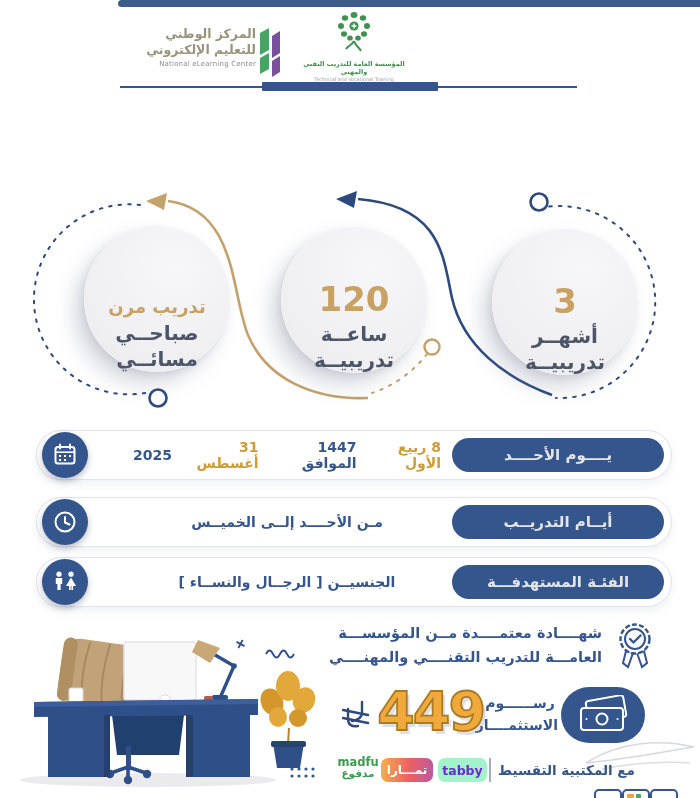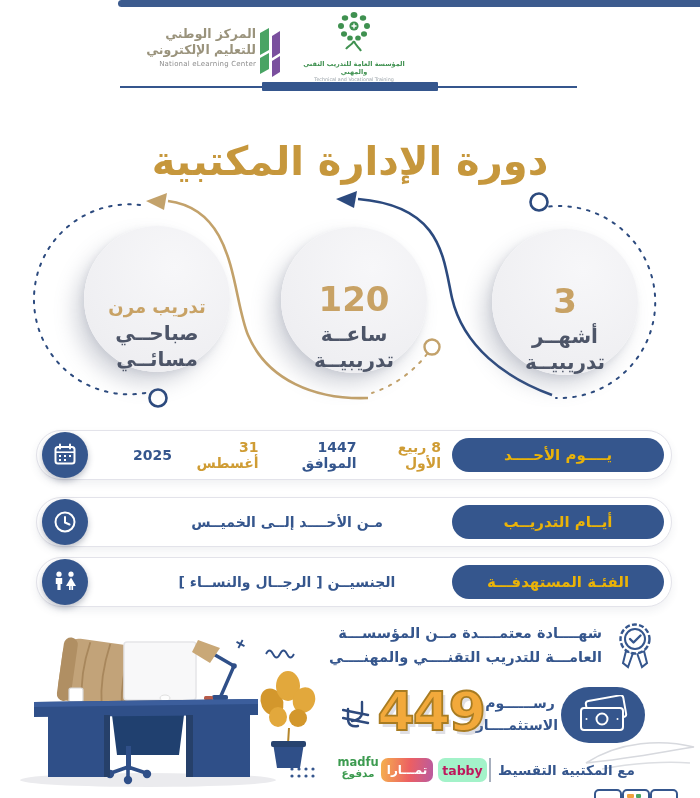--- a/index.html
+++ b/index.html
@@ -41,21 +41,21 @@
   .stat .line{color:#4d5568;font-size:20px;font-weight:bold;line-height:1.3;}
   .stat-months{left:492px;top:229px;}
   .stat-hours{left:281px;top:227px;}
   .stat-mode{left:84px;top:226px;}
 
   
   .inforow{position:absolute;left:36px;width:634px;height:48px;background:#fff;
            border:1px solid #e3e3ea;border-radius:26px;box-shadow:0 4px 8px rgba(40,50,80,.07);}
   .row-date{top:430px;} .row-days{top:497px;} .row-aud{top:557px;}
   .row-label{position:absolute;right:7px;top:7px;height:34px;width:212px;background:#35568d;border-radius:18px;
-             color:#eab308;font-weight:bold;font-size:15px;display:flex;align-items:center;justify-content:center;}
+             color:#e5e5e5;font-weight:bold;font-size:15px;display:flex;align-items:center;justify-content:center;}
   .row-icon{position:absolute;left:5px;top:1px;width:46px;height:46px;border-radius:50%;background:#35568d;
             display:flex;align-items:center;justify-content:center;box-shadow:0 3px 6px rgba(30,40,70,.3);}
   .row-value{position:absolute;left:96px;right:230px;top:0;height:48px;display:flex;align-items:center;justify-content:center;
              gap:5px;color:#35568d;font-weight:bold;font-size:14px;}
   .row-value .gold{color:#cf9c34;}
 
   
   .cert{position:absolute;top:620px;right:42px;display:flex;align-items:center;gap:10px;}
   .cert-text{text-align:right;color:#35568d;font-weight:bold;font-size:14.5px;line-height:1.65;}
 
@@ -67,21 +67,21 @@
   .fees-amount{position:absolute;left:370px;top:680px;width:114px;text-align:right;font-size:54px;font-weight:bold;
                color:#f2a93b;-webkit-text-stroke:1.8px #a87c22;letter-spacing:-2px;
                text-shadow:3px 4px 0 rgba(150,150,165,.30);}
   .riyal{position:absolute;left:342px;top:700px;}
 
   
   .pay-text{position:absolute;left:498px;top:762px;color:#35568d;font-weight:bold;font-size:13.5px;white-space:nowrap;}
   .pay-divider{position:absolute;left:489px;top:758px;width:2px;height:24px;background:#a6aebd;}
   .pill{position:absolute;top:758px;height:24px;border-radius:7px;display:flex;align-items:center;justify-content:center;
         font-weight:bold;}
-  .tabby{left:438px;width:49px;background:#a3f2c9;color:#be185d;font-size:12.5px;}
+  .tabby{left:438px;width:49px;background:#a3f2c9;color:#6d28d9;font-size:12.5px;}
   .tamara{left:381px;width:52px;background:linear-gradient(95deg,#f5b04e 0%,#ec5f63 55%,#b95ba0 100%);
           color:#fff;font-size:12px;}
   .madfu{position:absolute;left:336px;top:756px;width:44px;text-align:center;color:#3d9b50;font-weight:bold;line-height:1.05;}
   .madfu-en{font-size:11.5px;} .madfu-ar{font-size:10.5px;}
   .dots-grid{position:absolute;left:289px;top:766px;}
   .swoosh{position:absolute;left:582px;top:733px;}
   .mini-square{position:absolute;top:789px;width:24px;height:18px;border:2.5px solid #35568d;border-radius:5px;background:#fff;}
   .sq1{left:594px;} .sq2{left:622px;} .sq3{left:650px;}
   .sq2 .c1{position:absolute;left:3px;top:3px;width:7px;height:4px;background:#f0a03c;border-radius:1px;}
   .sq2 .c2{position:absolute;left:12px;top:3px;width:5px;height:4px;background:#4aa564;border-radius:1px;}
@@ -127,21 +127,20 @@
       <path d="M20 31 C18 35 14 36 12 39 M20 31 C21.5 36 25 37 27 41" stroke="#3f9150" stroke-width="2" fill="none"></path>
     </svg>
     <div class="tvtc-ar" dir="rtl">المؤسسة العامة للتدريب التقني والمهني</div>
     <div class="tvtc-en">Technical and Vocational Training Corporation</div>
   </div>
 
 
   <div class="divider-thin"></div>
   <div class="divider-thick"></div>
 
-  <h1 class="title" dir="rtl">دورة الإدارة المكتبية</h1>
 
   <svg class="flow-svg" width="700" height="250" viewBox="0 0 700 250">
     <path d="M 540 28 A 96 96 0 1 1 556 218" fill="none" stroke="#2c4a7e" stroke-width="2" stroke-dasharray="2.5 7" stroke-linecap="round"></path>
     <circle cx="539" cy="22" r="8.5" fill="#fff" stroke="#2c4a7e" stroke-width="2.6"></circle>
     <path d="M 552 215 C 505 198 463 166 452 118 C 443 77 442 26 358 19" fill="none" stroke="#2c4a7e" stroke-width="2.6"></path>
     <polygon points="336,19 357,11 354,28" fill="#2c4a7e"></polygon>
     <circle cx="432" cy="167" r="7.5" fill="#fff" stroke="#c3a26b" stroke-width="2.4"></circle>
     <path d="M 427 174 C 414 191 394 206 372 213" fill="none" stroke="#c3a26b" stroke-width="2" stroke-dasharray="2.5 7" stroke-linecap="round"></path>
     <path d="M 368 218 C 315 220 267 200 248 155 C 231 113 237 30 168 21" fill="none" stroke="#c3a26b" stroke-width="2.6"></path>
     <polygon points="146,21 167,13 164,30" fill="#c3a26b"></polygon>

